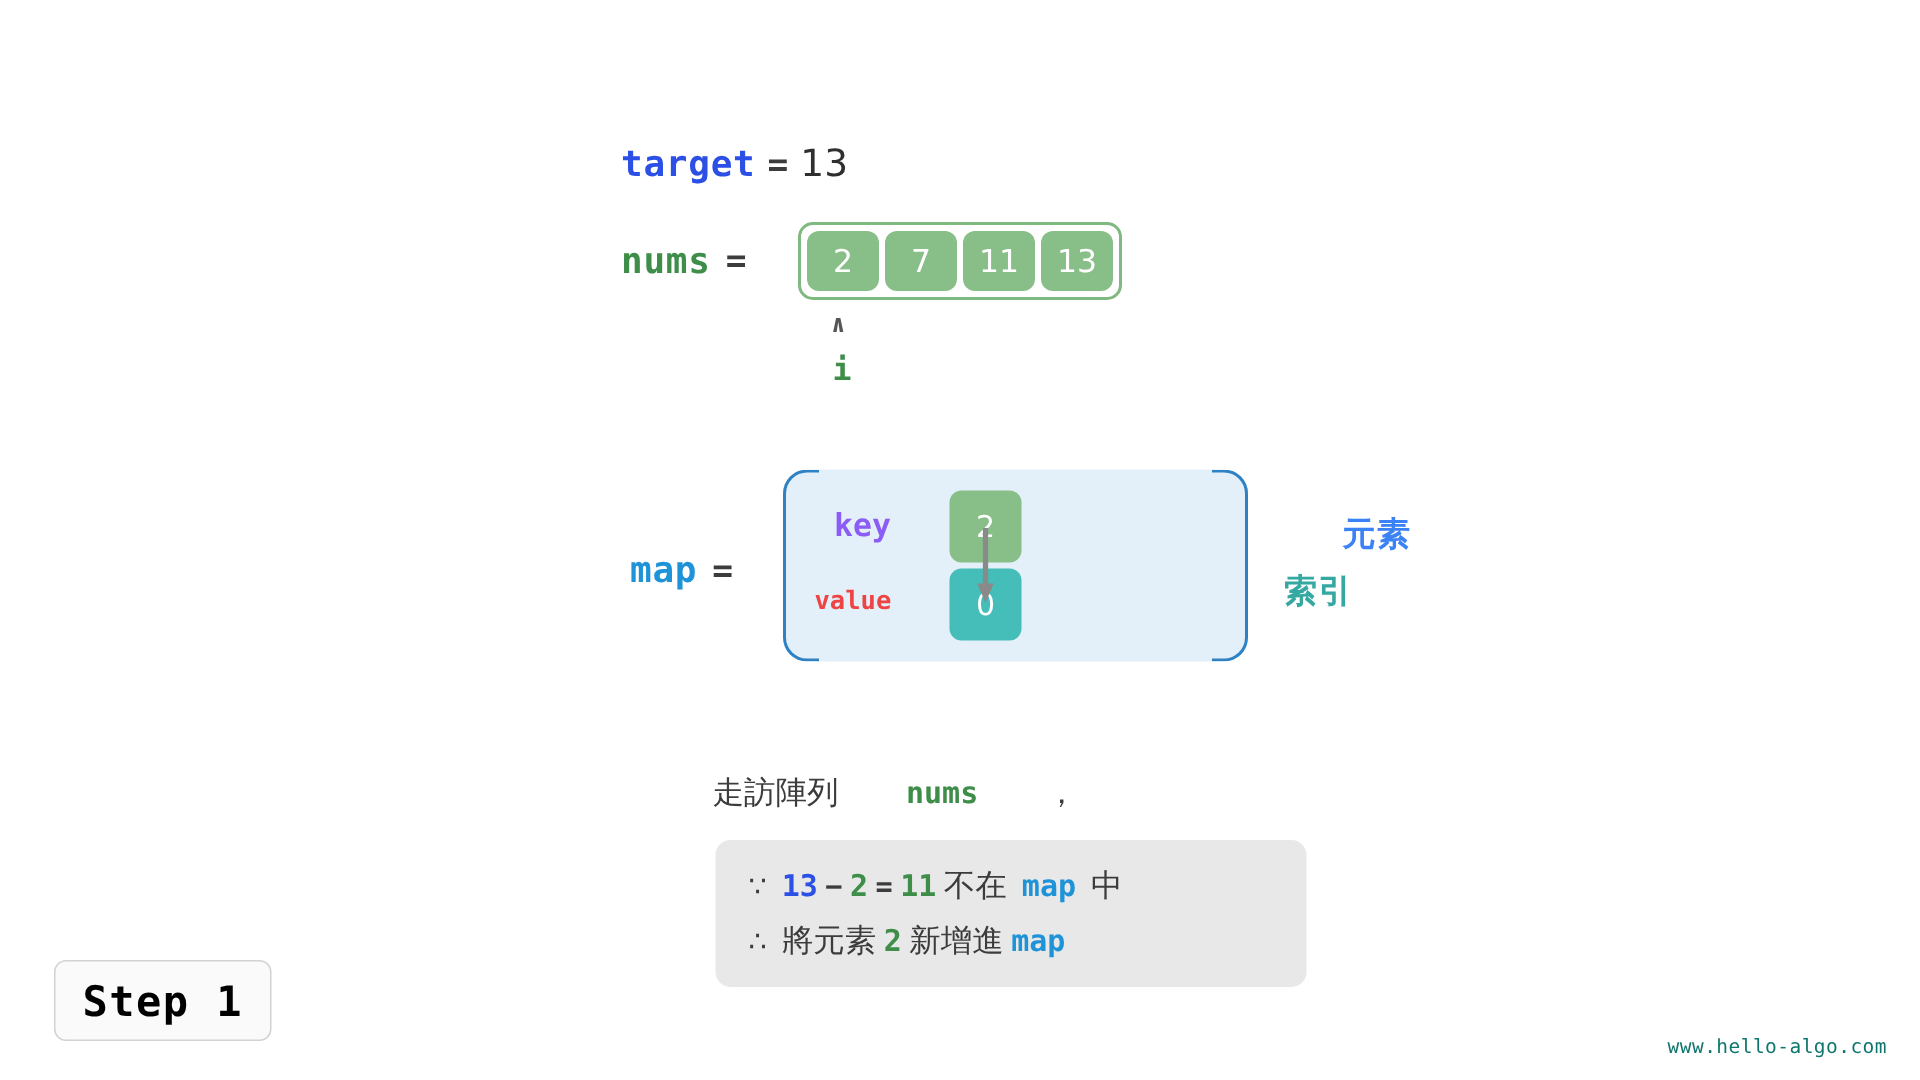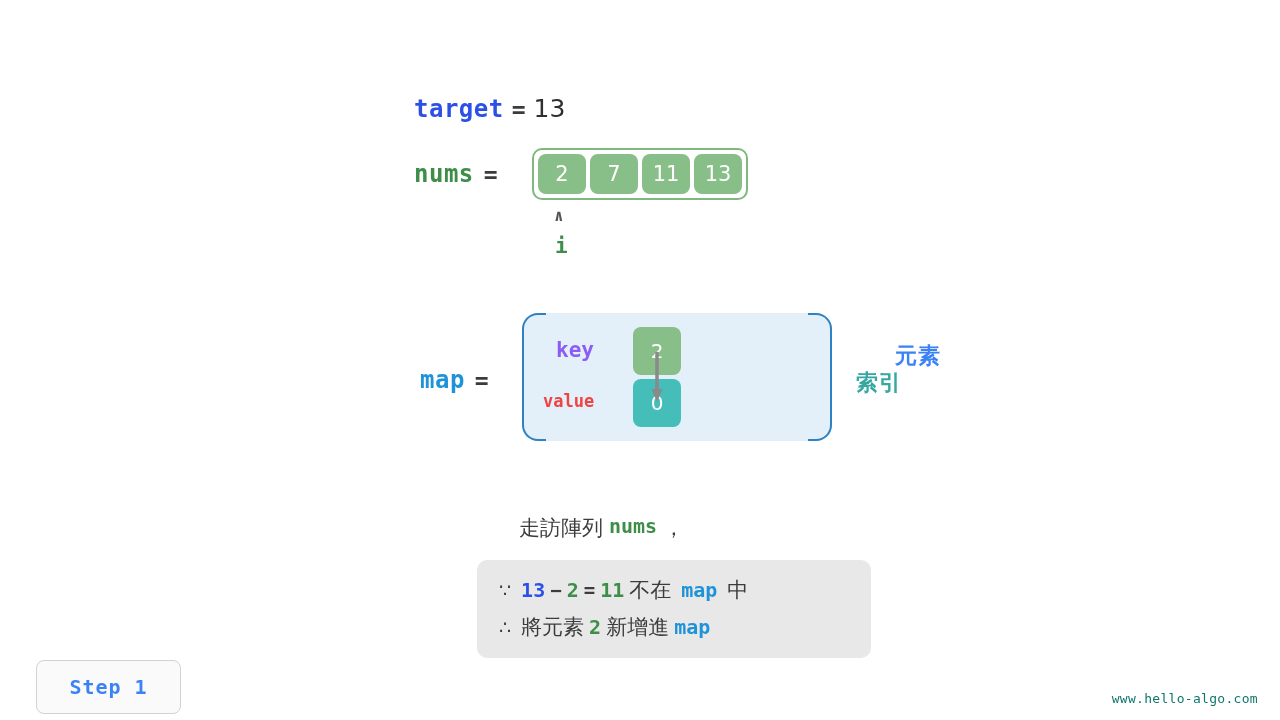--- a/index.html
+++ b/index.html
@@ -231,38 +231,39 @@
     color: #3b82f6;
     font-size: 22px;
     font-family: "DejaVu Sans", sans-serif;
     font-weight: bold;
     letter-spacing: 1px;
     margin-left: 39px;
   }
   #legend-index {
     position: absolute;
     left: 856px;
-    top: 368px;
+    top: 379px;
     color: #35A8A2;
     font-size: 22px;
     font-family: "DejaVu Sans", sans-serif;
     font-weight: bold;
     letter-spacing: 1px;
   }
 
   
   #caption {
     position: absolute;
-    left: 519px;
+    left: 475px;
     top: 514px;
     font-size: 21px;
     color: #3C3C3C;
     white-space: pre;
     display: flex;
-    align-items: flex-start;
+    align-items: center;
+    gap: 39px;
   }
   #caption .kw {
     color: #3E8E49;
     font-family: "DejaVu Sans Mono", monospace;
     font-weight: bold;
     font-size: 20px;
     padding: 0 6px;
   }
 
   
@@ -322,27 +323,26 @@
     left: 36px;
     top: 640px;
     width: 145px;
     height: 54px;
     border: 1px solid #D2D2D2;
     border-radius: 8px;
     background: #FAFAFA;
     display: flex;
     align-items: center;
     justify-content: center;
-    color: #3b82f6;
-    font-family: "DejaVu Sans Mono", monospace;
-    font-weight: bold;
-    font-size: 20px;
+    color: #000000;
+    font-family: "DejaVu Sans Mono", monospace;
+    font-weight: bold;
+    font-size: 28px;
     letter-spacing: 1px;
     box-sizing: border-box;
-    margin-top: 20px;
   }
 
   
   #watermark {
     position: absolute;
     right: 22px;
     bottom: 14px;
     color: #0f766e;
     font-family: "DejaVu Sans Mono", monospace;
     font-size: 13px;

